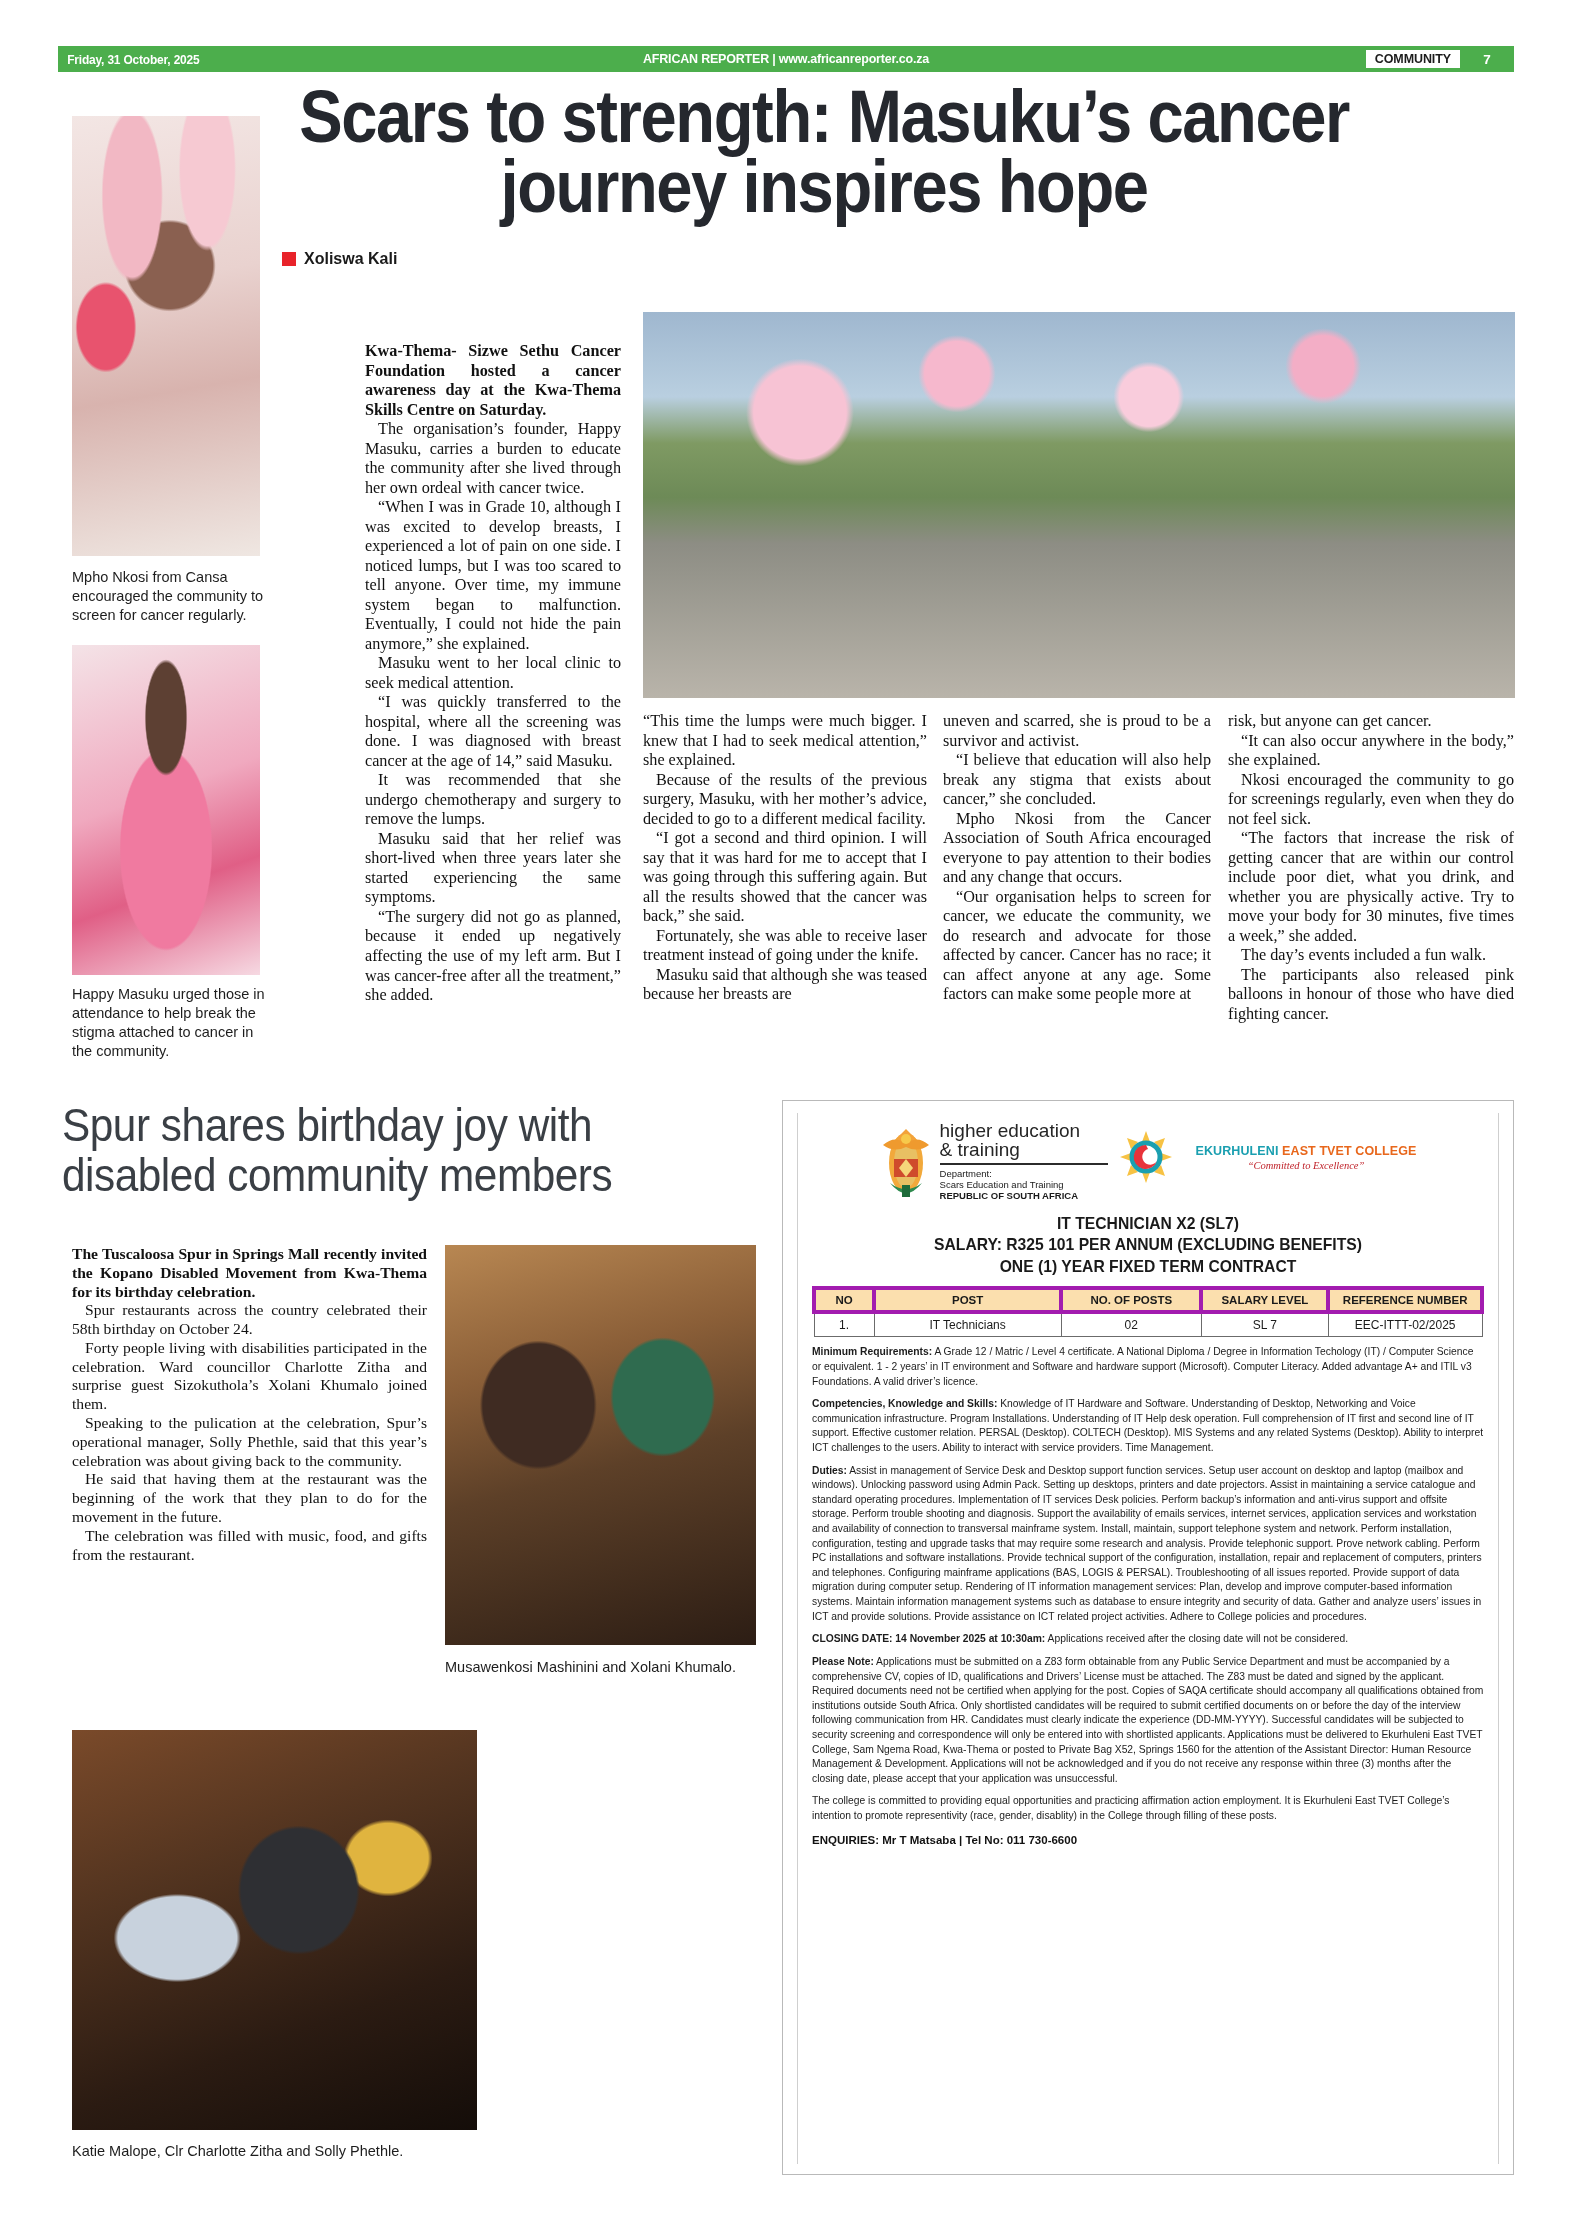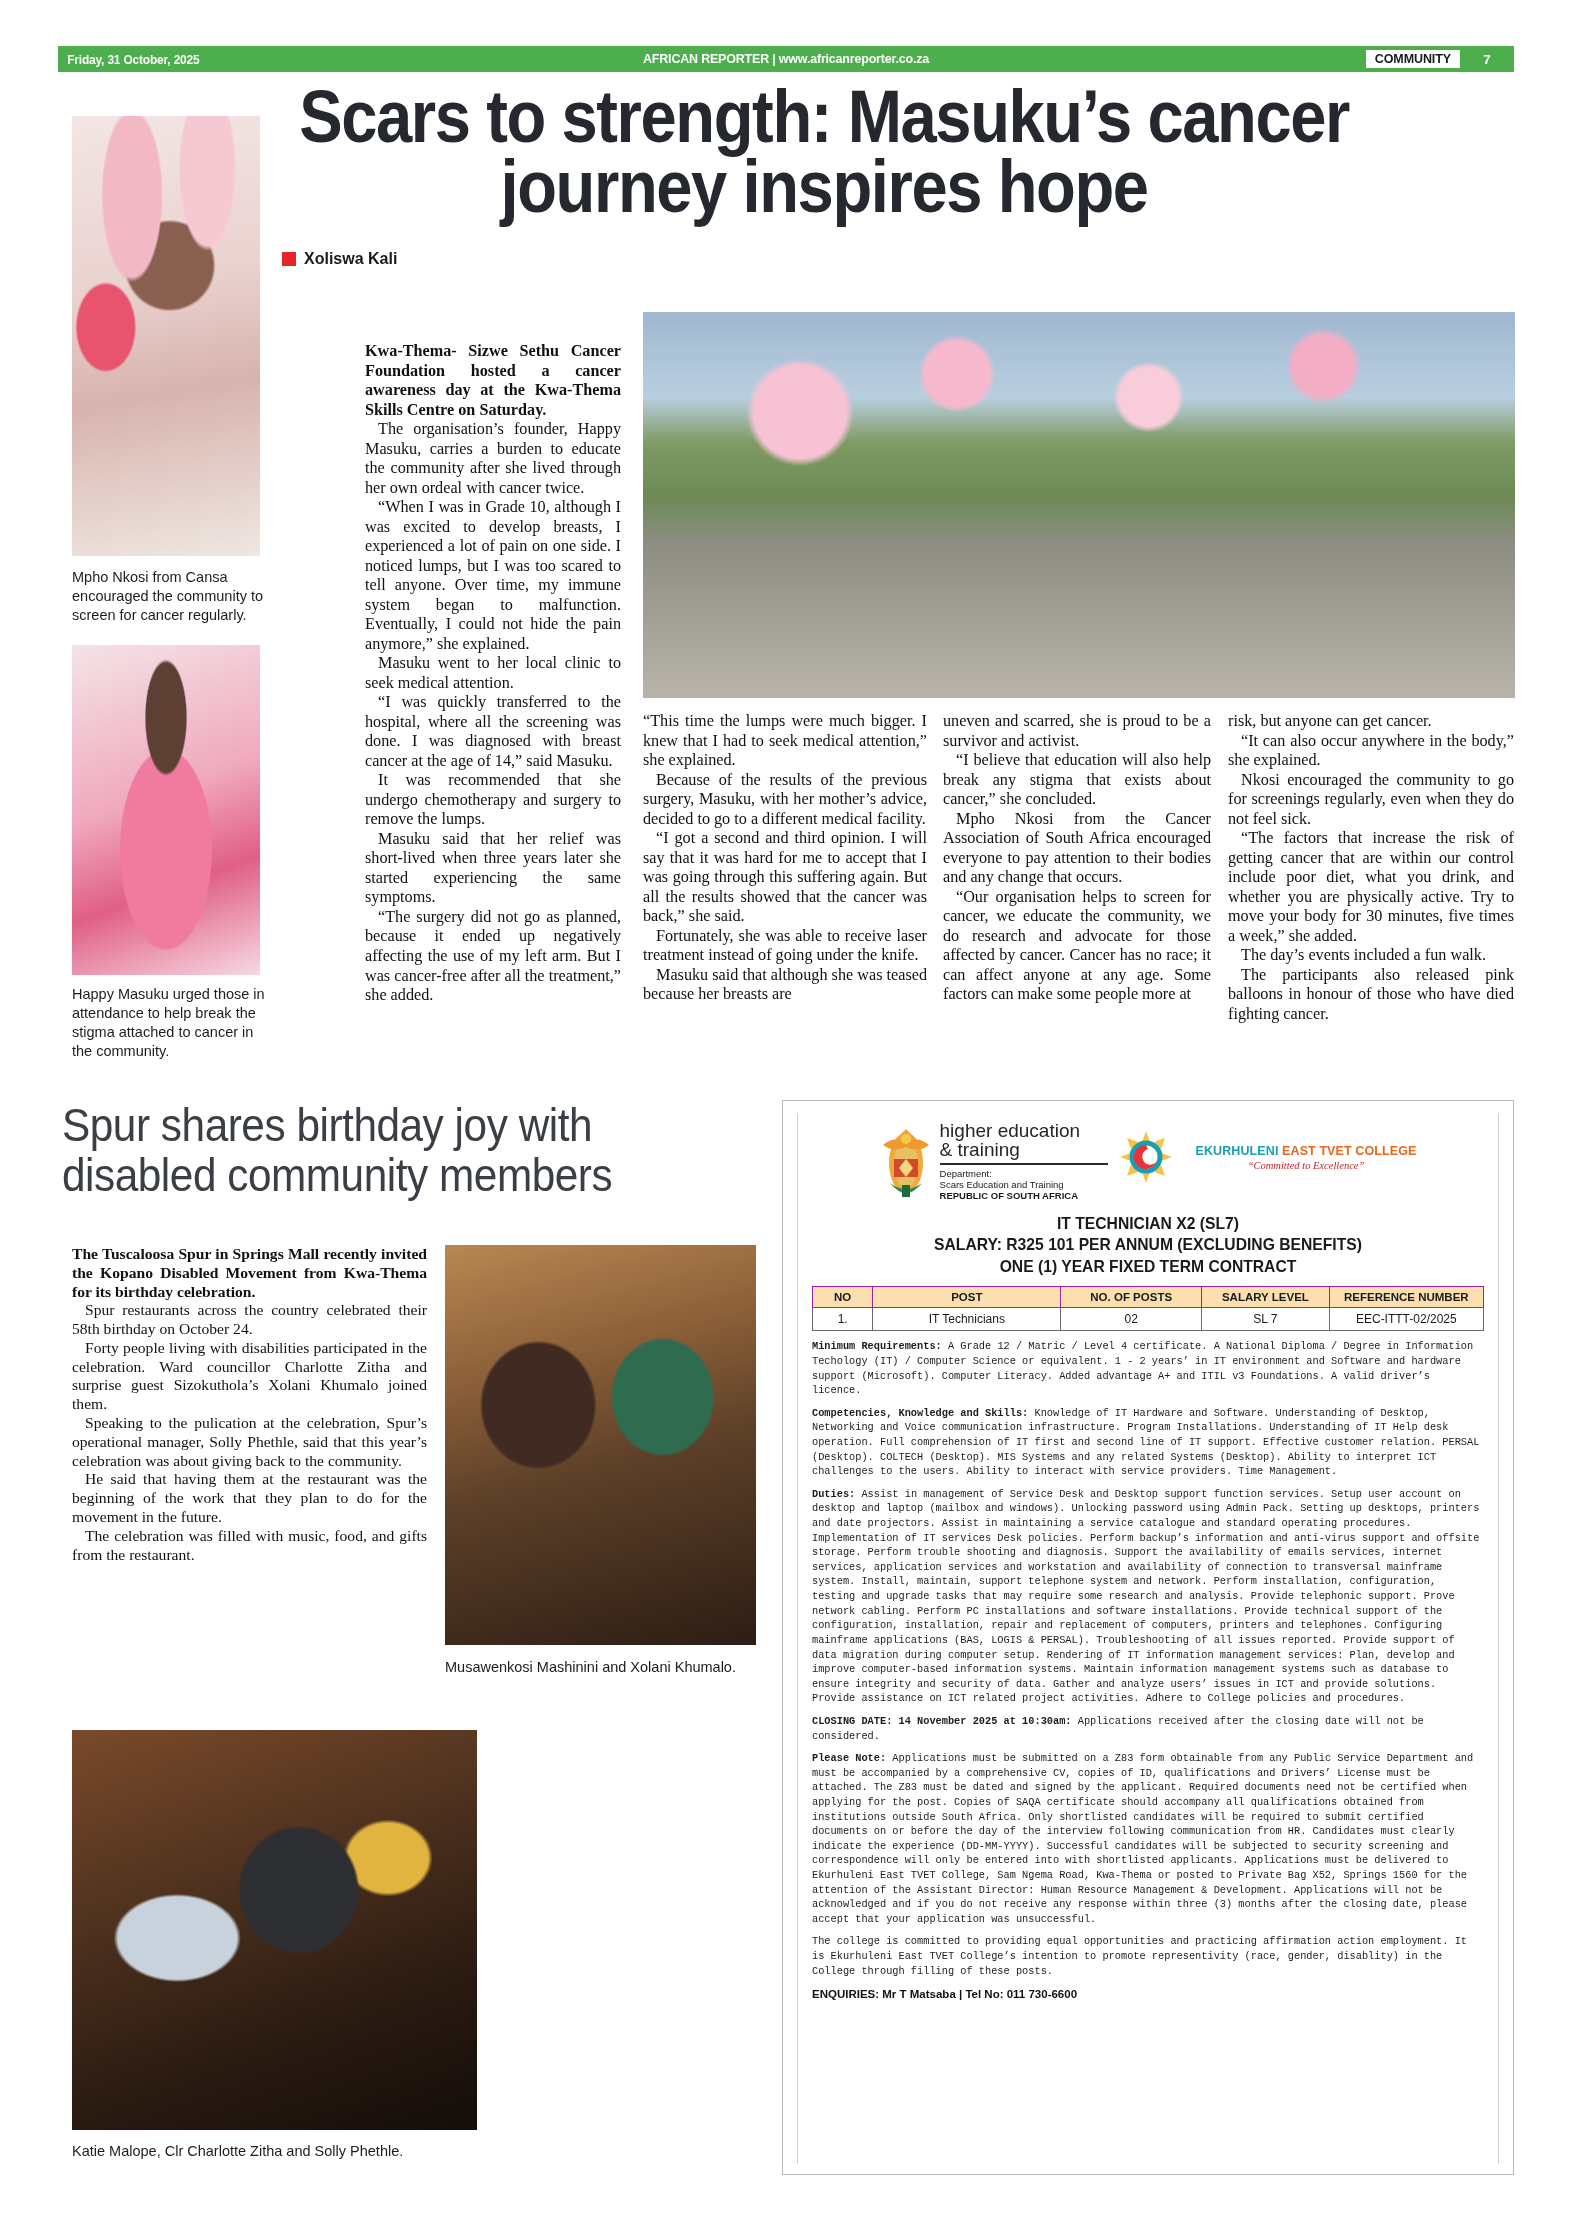--- a/index.html
+++ b/index.html
@@ -110,27 +110,27 @@
   .eec-txt .s { color:#c0232b; font-style:italic; font-size:10.5px; font-family:"Liberation Serif", serif; margin-top:2px; text-align:center; }
 
   .ad-title {
     text-align:center; font-family:"Liberation Sans", sans-serif;
     font-weight:700; font-size:16.5px; line-height:1.30; color:#1a1a1a;
     margin-top:10px; transform: scaleX(0.95); transform-origin: center top;
   }
   table.adtab { width:100%; border-collapse:collapse; margin-top:9px;
                 font-family:"Liberation Sans", sans-serif; }
   table.adtab th {
-    background:#fbdfae; border:1px solid #a21caf; font-size:11.5px; font-weight:700;
+    background:#fbdfae; border:4px solid #a21caf; font-size:11.5px; font-weight:700;
     padding:4px 2px; color:#1a1a1a; text-align:center;
   }
   table.adtab td { border:1px solid #6b6b6b; font-size:12px; padding:4px 2px; text-align:center; color:#1a1a1a; }
 
   .adp {
-    font-family:Liberation Mono, monospace;
+    font-family:Liberation Sans, sans-serif;
     font-size:10.3px; line-height:1.42; color:#1c1c1c; margin-top:8px; text-align:left;
   }
   .adp b { font-weight:700; }
   .enq { font-family:"Liberation Sans", sans-serif; font-weight:700; font-size:11.5px; margin-top:10px; color:#111; }
 
   
   .ph1 { background:
       radial-gradient(ellipse at 32% 18%, #f2b8c4 0 16%, transparent 17%),
       radial-gradient(ellipse at 72% 12%, #f6c9d2 0 14%, transparent 15%),
       radial-gradient(ellipse at 18% 48%, #e8536e 0 13%, transparent 14%),

